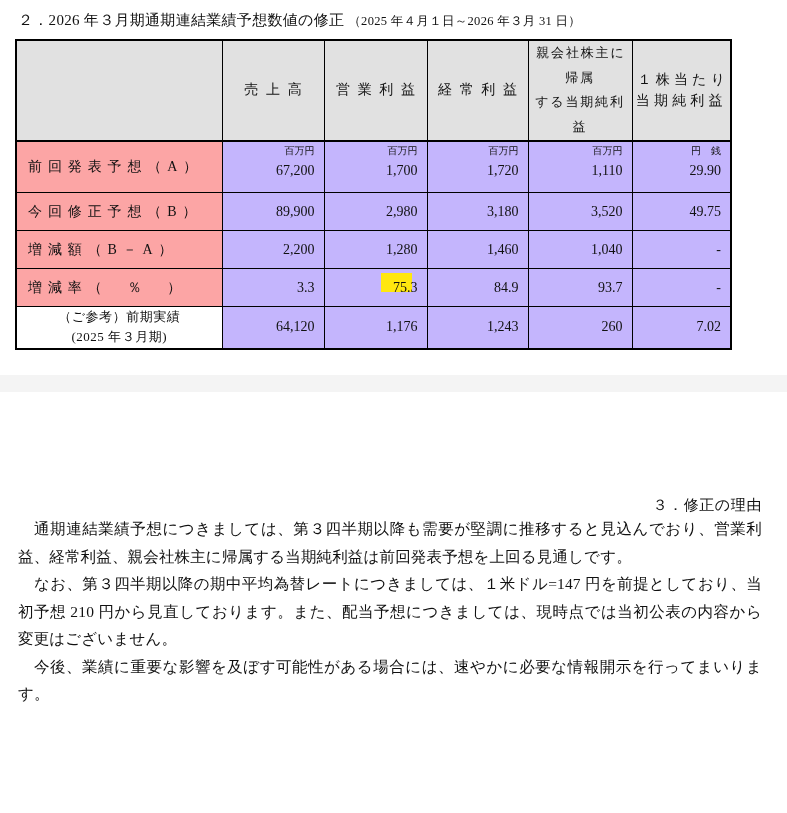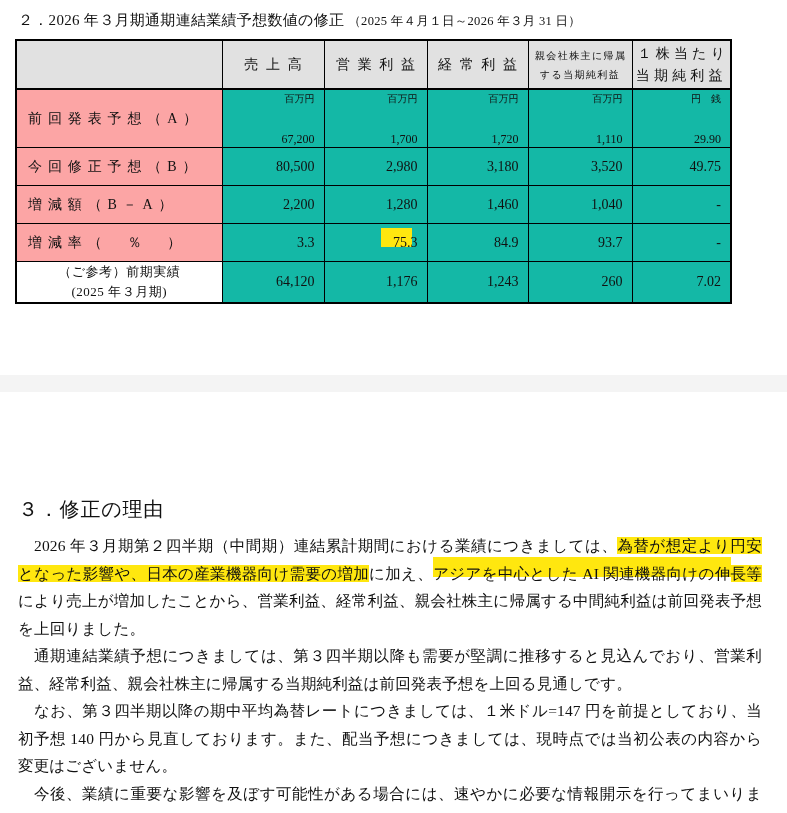--- a/index.html
+++ b/index.html
@@ -26,52 +26,52 @@
     border-collapse:collapse;table-layout:fixed;width:715px;
     border:2px solid #000;
   }
   .fcast th,.fcast td{border:1px solid #000;overflow:hidden;}
   .fcast thead th{
     background:var(--table-header-bg);
     border-bottom:2px solid #000;
     font-weight:normal;height:49px;text-align:center;vertical-align:middle;
   }
   .fcast th.h-main{font-size:14px;letter-spacing:0.55em;text-indent:0.55em;text-align:center;}
-  .fcast th.h-parent{font-size:10px;line-height:1.9;letter-spacing:0.14em;text-indent:0.14em;margin-top:36px;}
+  .fcast th.h-parent{font-size:13px;line-height:1.9;letter-spacing:0.14em;text-indent:0.14em;margin-top:36px;}
   .fcast th.h-eps{font-size:14px;line-height:1.55;letter-spacing:0.3em;text-indent:0.3em;}
   .fcast td.lbl{
     font-size:14px;letter-spacing:0.42em;padding-left:11px;
     text-align:left;vertical-align:middle;background:#fca5a5;
   }
   .fcast td.lbl2{
     font-size:13px;text-align:center;vertical-align:middle;line-height:1.55;
     letter-spacing:0.04em;
   }
   .fcast td.v{
     font-size:14px;text-align:right;padding-right:9px;vertical-align:middle;
-    background:#14b8a6;
+    background:#c4b5fd;
   }
   .fcast tr.r-units td.v{vertical-align:top;padding-top:3px;}
   .fcast .unit{font-size:10px;line-height:1.1;text-align:right;}
-  .fcast .val{font-size:12px;margin-top:28px;}
+  .fcast .val{font-size:14px;margin-top:7px;}
   .fcast tr.r-mid{height:38px;}
   .fcast tr.r-first{height:52px;}
   .fcast tr.r-last{height:37px;}
   
   .marker75{position:relative;z-index:0;display:inline-block;text-align:center;}
   .marker75::before{
     content:"";position:absolute;z-index:-1;
     left:-0.85em;right:0.4em;top:-0.45em;bottom:0.28em;
     background:var(--highlight);
   }
   
   .page-gap{position:absolute;left:0;top:375px;width:787px;height:17px;background:var(--page-gap-bg);}
   
   .section3{position:absolute;top:496px;left:18px;width:744px;}
-  .section3 .sec-heading{font-size:20px;font-weight:normal;letter-spacing:0.04em;margin-bottom:9px;}
+  .section3 .sec-heading{font-size:15px;font-weight:normal;letter-spacing:0.04em;text-align:right;}
   .section3 p{
     font-size:15.5px;line-height:27.5px;text-align:justify;
     text-justify:inter-ideograph;letter-spacing:0.01em;
   }
   .hl{background:var(--highlight);}
   .hl-raised{
     padding-top:8px;
     background-image:linear-gradient(to bottom,var(--highlight) 80%,rgba(255,231,15,0) 80%);
   }
 </style>
@@ -126,21 +126,21 @@
           <div class="unit">百万円</div>
           <div class="val">1,110</div>
         </td>
       <td class="v">
           <div class="unit">円　銭</div>
           <div class="val">29.90</div>
         </td>
     </tr>
     <tr class="r-mid">
       <td class="lbl">今回修正予想（B）</td>
-      <td class="v">80,500</td>
+      <td class="v">89,900</td>
       <td class="v">2,980</td>
       <td class="v">3,180</td>
       <td class="v">3,520</td>
       <td class="v">49.75</td>
     </tr>
     <tr class="r-mid">
       <td class="lbl">増減額（B－A）</td>
       <td class="v">2,200</td>
       <td class="v">1,280</td>
       <td class="v">1,460</td>
@@ -166,17 +166,16 @@
       <td class="v">260</td>
       <td class="v">7.02</td>
     </tr>
   </tbody>
 </table>
 
 <div class="page-gap"></div>
 
 <div class="section3">
   <div class="sec-heading">３．修正の理由</div>
-  <p><span>　2026 年３月期第２四半期（中間期）連結累計期間における業績につきましては、</span><span class="hl">為替が想定より円安となった影響や、</span><span class="hl">日本の産業機器向け需要の増加</span><span>に加え、</span><span class="hl-raised">アジアを中心とした AI 関連機器向けの伸</span><span class="hl">長等</span><span>により売上が増加したことから、営業利益、経常利益、親会社株主に帰属する中間純利益は前回発表予想を上回りました。</span></p>
   <p>　通期連結業績予想につきましては、第３四半期以降も需要が堅調に推移すると見込んでおり、営業利益、経常利益、親会社株主に帰属する当期純利益は前回発表予想を上回る見通しです。</p>
-  <p>　なお、第３四半期以降の期中平均為替レートにつきましては、１米ドル=147 円を前提としており、当初予想 140 円から見直しております。また、配当予想につきましては、現時点では当初公表の内容から変更はございません。</p>
+  <p>　なお、第３四半期以降の期中平均為替レートにつきましては、１米ドル=147 円を前提としており、当初予想 210 円から見直しております。また、配当予想につきましては、現時点では当初公表の内容から変更はございません。</p>
   <p>　今後、業績に重要な影響を及ぼす可能性がある場合には、速やかに必要な情報開示を行ってまいります。</p>
 </div>
 
 </body></html>

